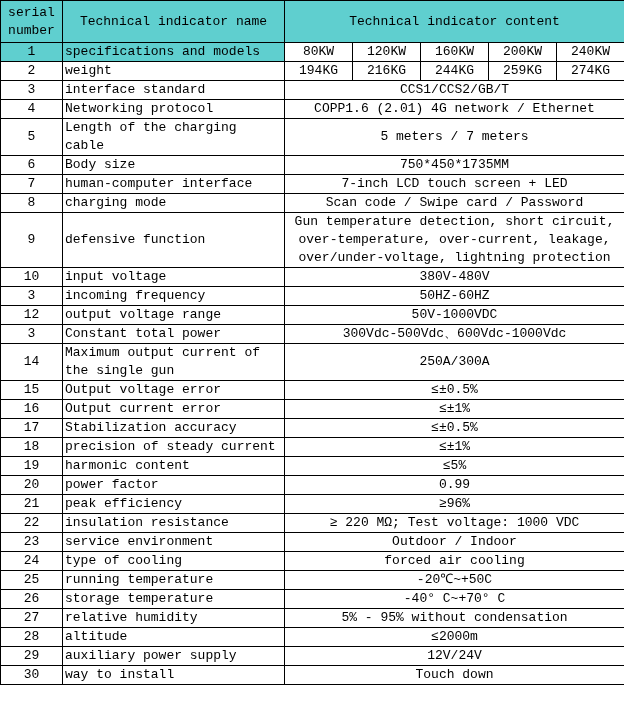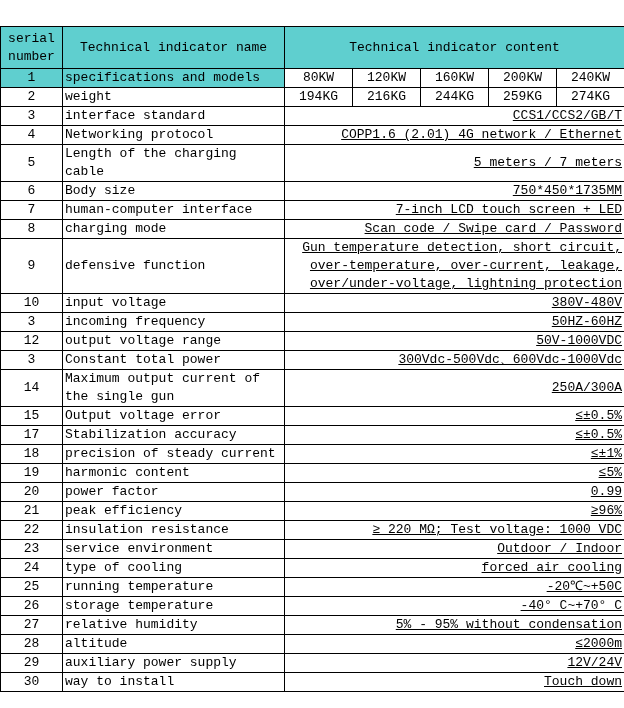--- a/index.html
+++ b/index.html
@@ -12,21 +12,20 @@
     padding:0;
     background:var(--bg);
   }
   body{
     font-family:"Liberation Mono","DejaVu Sans Mono",monospace;
     color:#000;
   }
   .page{
     width:616px;
     box-sizing:border-box;
-    margin-top:26px;
   }
   table.spec{
     width:624px;
     border-collapse:collapse;
     table-layout:fixed;
   }
   table.spec th,
   table.spec td{
     border:1px solid var(--border);
     font-size:13px;
@@ -48,23 +47,22 @@
     height:19px;
   }
   td.serial{
     text-align:center;
     vertical-align:middle;
   }
   td.name{
     vertical-align:middle;
   }
   td.content{
-    text-align:right;
-    vertical-align:middle;
-    text-decoration:underline;
+    text-align:center;
+    vertical-align:middle;
   }
   td.model{
     text-align:center;
     vertical-align:middle;
   }
   td.hl{
     background:var(--header-bg);
   }
 </style>
 </head>
@@ -167,20 +165,25 @@
           <td class="serial">14</td>
           <td class="name">Maximum output current of the single gun</td>
           <td class="content" colspan="5">250A/300A</td>
         </tr>
         <tr>
           <td class="serial">15</td>
           <td class="name">Output voltage error</td>
           <td class="content" colspan="5">≤±0.5%</td>
         </tr>
         <tr>
+          <td class="serial">16</td>
+          <td class="name">Output current error</td>
+          <td class="content" colspan="5">≤±1%</td>
+        </tr>
+        <tr>
           <td class="serial">17</td>
           <td class="name">Stabilization accuracy</td>
           <td class="content" colspan="5">≤±0.5%</td>
         </tr>
         <tr>
           <td class="serial">18</td>
           <td class="name">precision of steady current</td>
           <td class="content" colspan="5">≤±1%</td>
         </tr>
         <tr>

